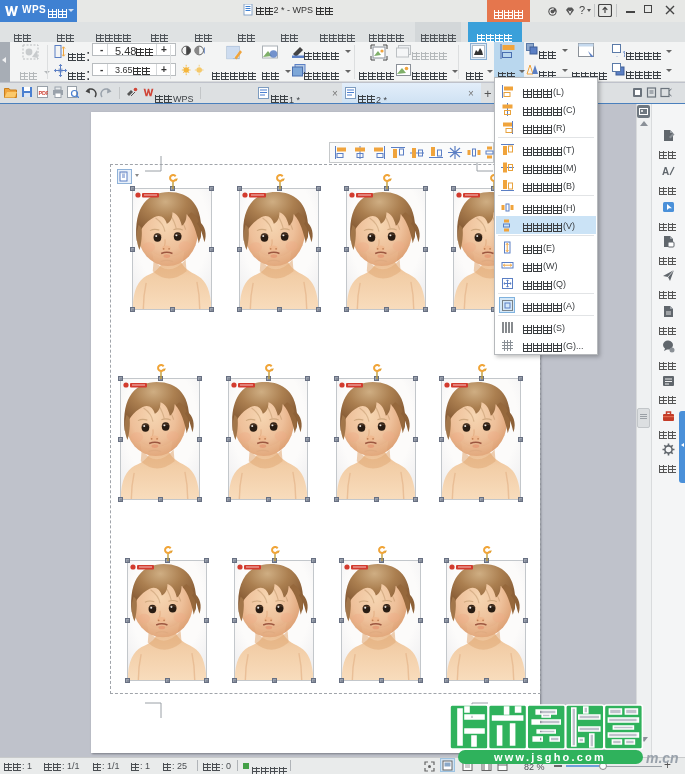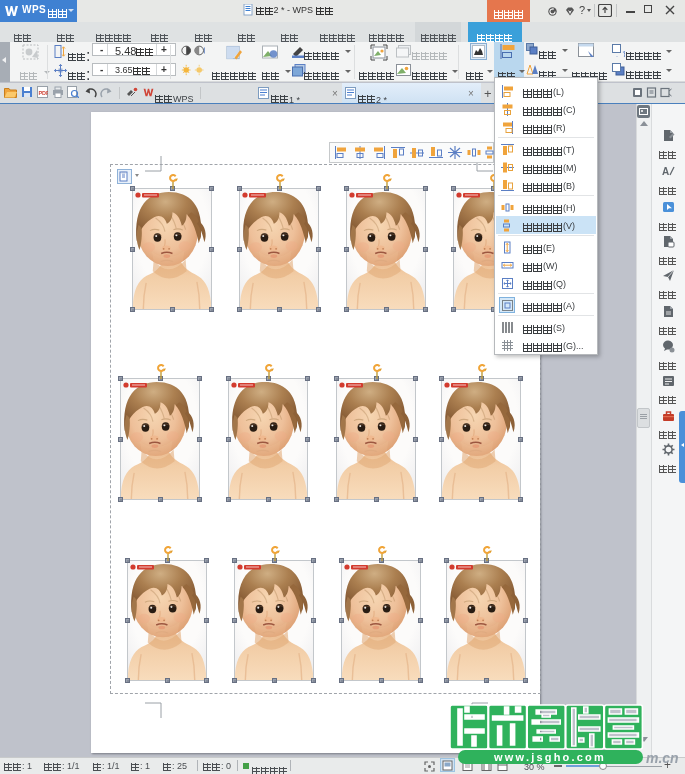--- a/index.html
+++ b/index.html
@@ -839,21 +839,21 @@
     <path d="M3,4 h5 M3,6 h5" stroke="#999"></path>
   </svg>
 <svg class="ab" style="left:481px;top:761px" width="11" height="11" viewBox="0 0 11 11">
     <rect x="1" y="1.5" width="9" height="8" fill="#fff" stroke="#666"></rect>
     <path d="M3,9.5 V1.5 M8,9.5 V1.5" stroke="#666"></path>
   </svg>
 <svg class="ab" style="left:497px;top:761px" width="11" height="11" viewBox="0 0 11 11">
     <rect x="1" y="1.5" width="9" height="8" fill="#fff" stroke="#666"></rect>
     <path d="M1,4 h9" stroke="#666"></path>
   </svg>
-<span class="ab" style="left:524px;top:762px;font-size:9px;color:#4a4e52">30 %</span>
+<span class="ab" style="left:524px;top:762px;font-size:9px;color:#4a4e52">82 %</span>
 <span class="ab" style="left:554px;top:765px;width:8px;height:2px;background:#666"></span>
 <div class="ab" style="left:566px;top:766px;width:96px;height:1px;background:#9aa0a6"></div>
 <div class="ab" style="left:566px;top:765px;width:34px;height:2px;background:#6f9fd8"></div>
 <div class="ab" style="left:599px;top:762px;width:8px;height:8px;border-radius:50%;background:#fdfdfd;border:1px solid #888"></div>
 <span class="ab" style="left:664px;top:758px;font-size:12px;color:#555">+</span>
 <svg class="ab" style="left:449px;top:702px" width="236" height="72" viewBox="0 0 236 72">
     <g transform="translate(2,3)">
       <g transform="translate(0.0,0)">
         <path d="M1,0 h34 a2,2 0 0 1 2,2 v40 a2,2 0 0 1 -2,2 h-34 a2,2 0 0 1 -2,-2 v-40 a2,2 0 0 1 2,-2 Z M7,4 h4 v36 h-4 Z M14,10 h19 v4 h-19 Z M14,24 h19 v4 h-19 Z M21,31 h4 v10 h-4 Z M14,2 h4 v5 h-4 Z " fill="#2fb25c" fill-rule="evenodd" stroke="#fff" stroke-width="1.6"></path>
       </g>

